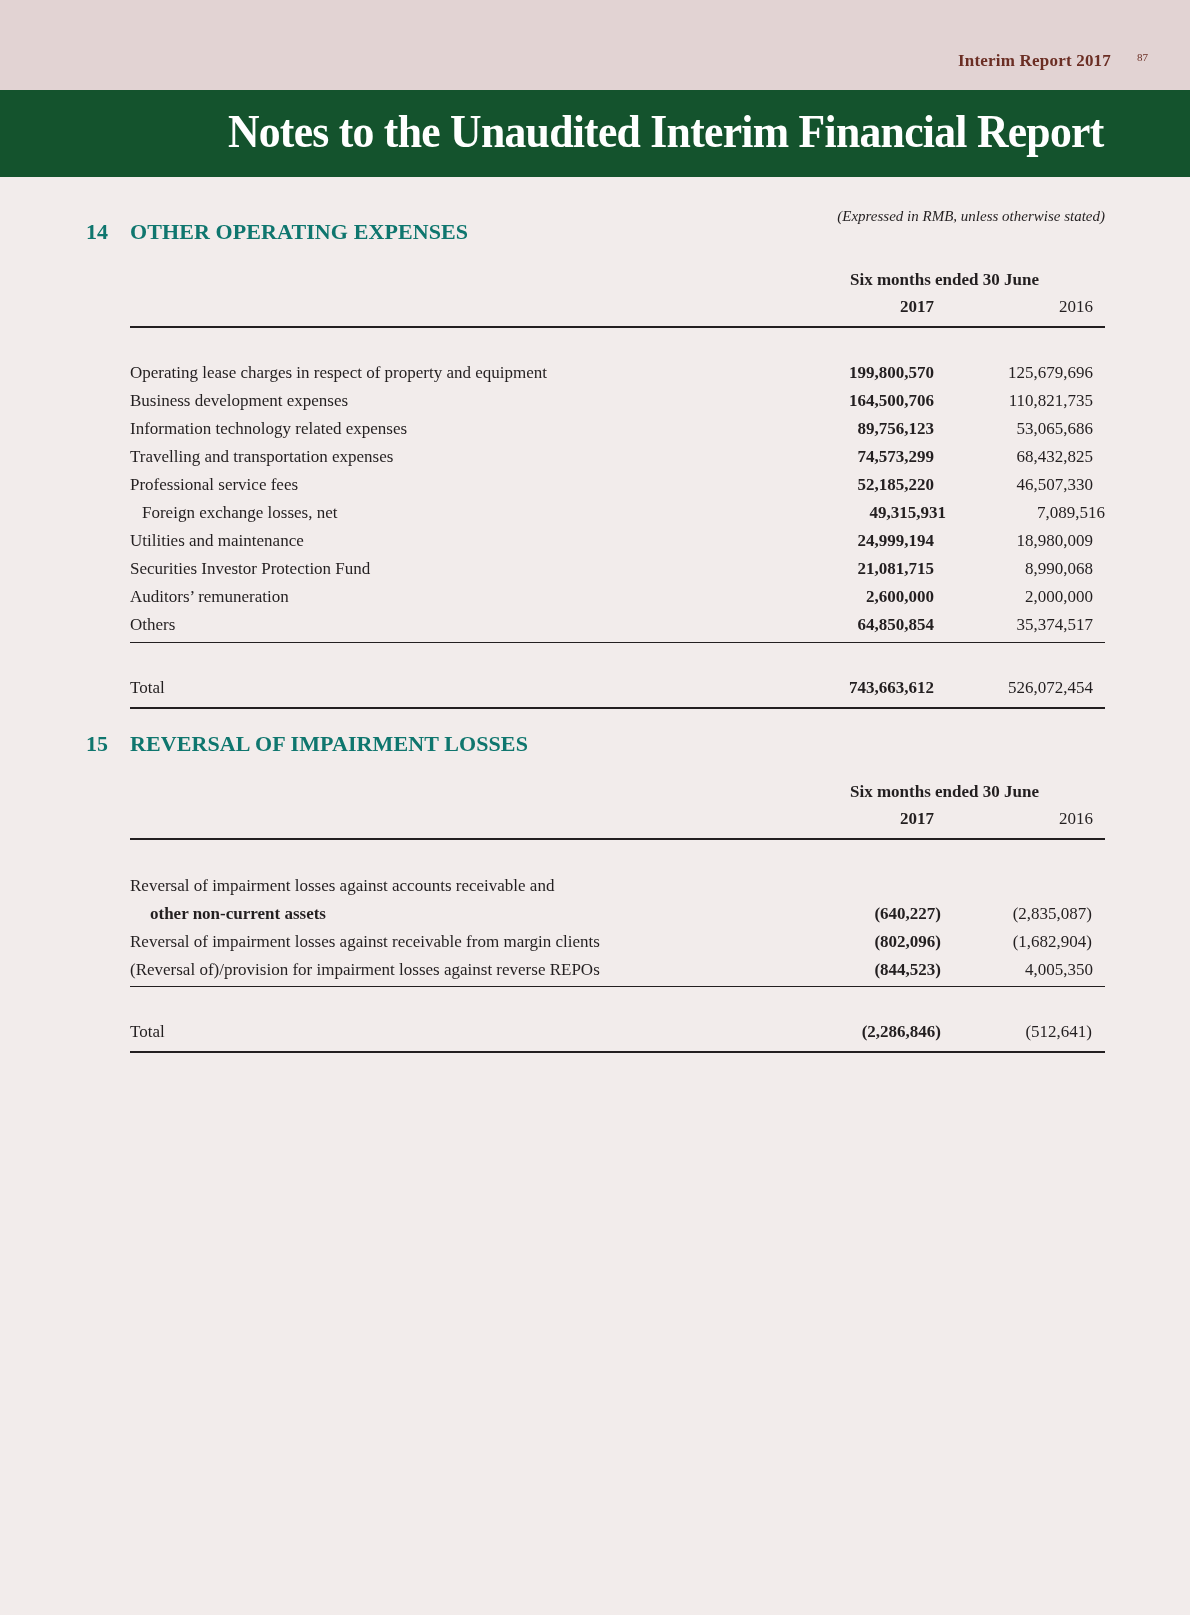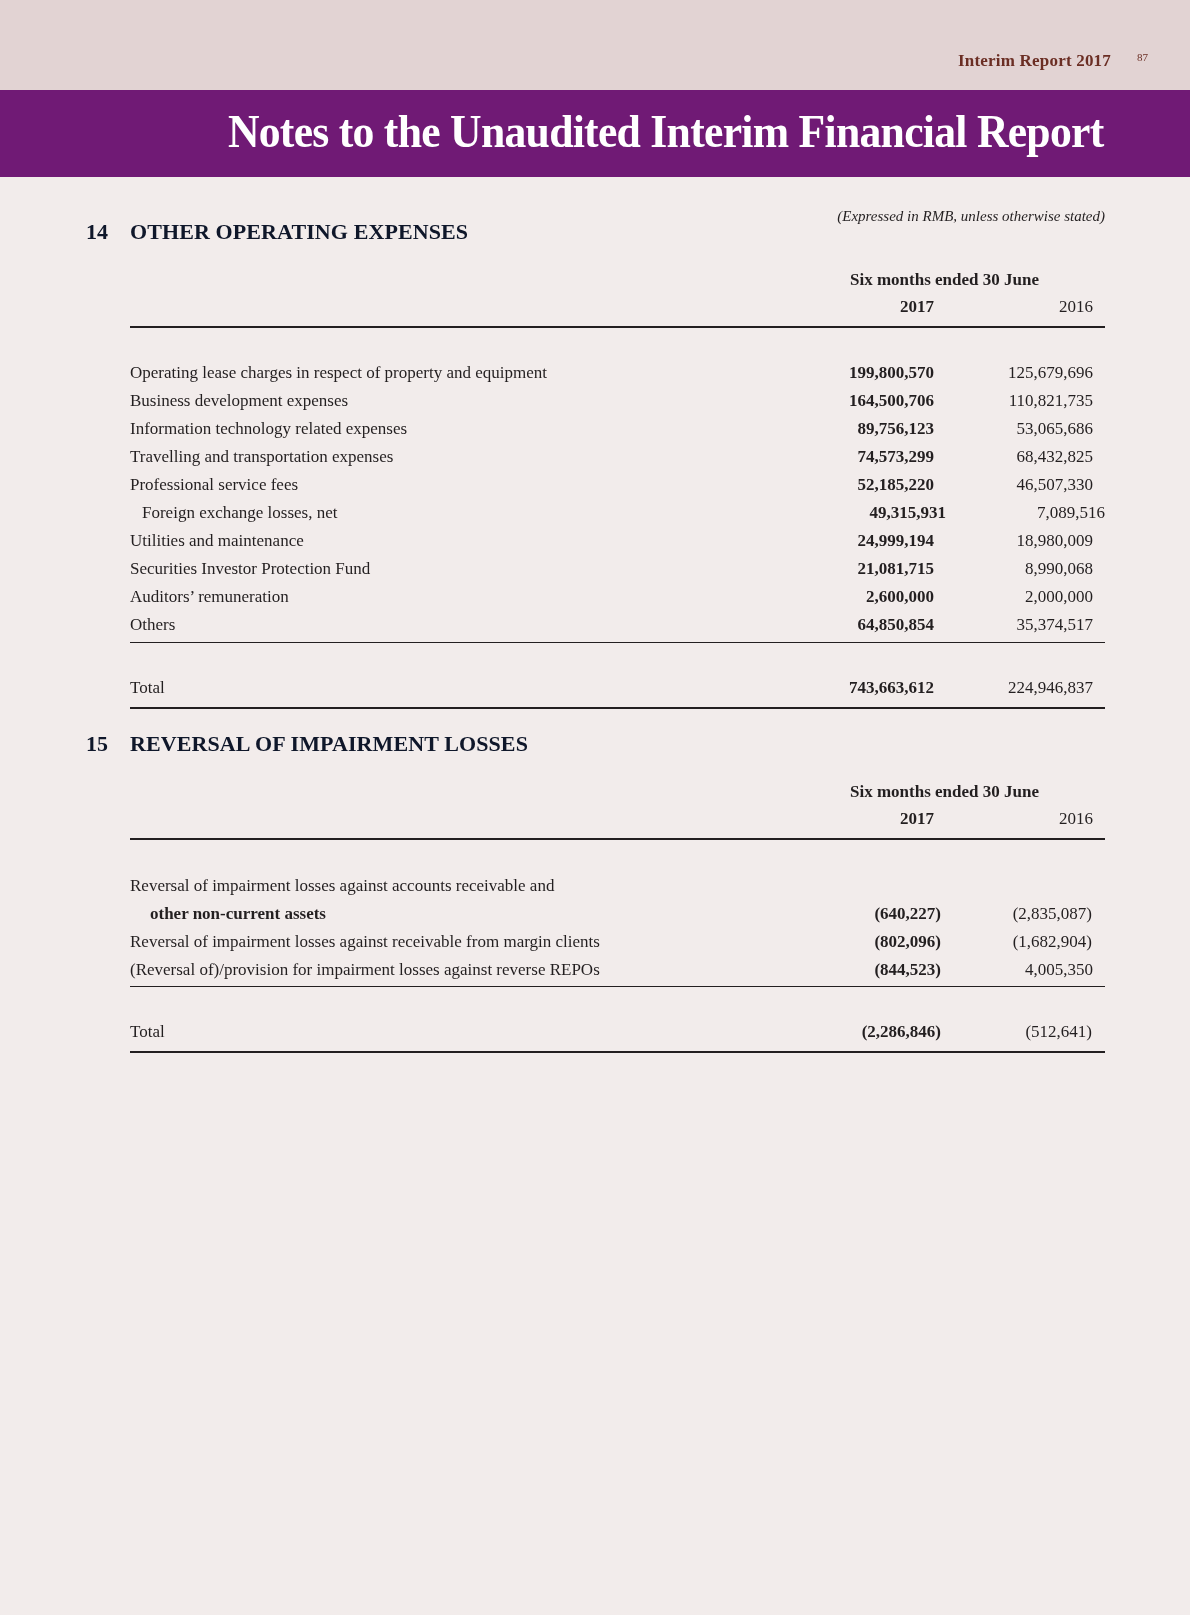--- a/index.html
+++ b/index.html
@@ -17,35 +17,35 @@
     }
     .running-head {
       position: absolute; right: 42px; top: 51px;
       font-size: 17px; color: #6b2e24;
       display: flex; gap: 0;
     }
     .running-head .rh-title { font-weight: bold; letter-spacing: 0.2px; }
     .running-head .rh-page { margin-left: 26px; font-size: 11px; }
     .title-bar {
       position: absolute; left: 0; top: 90px; width: 1190px; height: 87px;
-      background: #701a75;
+      background: #14532d;
     }
     .title-bar .page-title {
       position: absolute; right: 86px; top: 14px;
       font-size: 47px; color: #ffffff; font-weight: bold;
       letter-spacing: -0.8px; white-space: nowrap;
       transform: scaleX(0.93); transform-origin: right center;
     }
     .subtitle {
       position: absolute; right: 85px; top: 189px;
       font-size: 15px; font-style: italic; color: #231f20; margin-top: 19px;
     }
     .section-heading {
       position: absolute; left: 86px;
-      font-size: 22px; font-weight: bold; color: #0f172a;
+      font-size: 22px; font-weight: bold; color: #0f766e;
       letter-spacing: 0.1px;
     }
     .section-heading .num { display: inline-block; width: 44px; }
     .col-header-group {
       position: absolute; left: 780px; width: 325px;
     }
     .col-header-group .period {
       position: absolute; left: 70px; top: 0;
       font-size: 17px; font-weight: bold; white-space: nowrap;
     }
@@ -142,21 +142,21 @@
   </div>
   <div class="row" style="top:615px;">
     <span class="label">Others</span>
     <span class="v1">64,850,854</span>
     <span class="v2">35,374,517</span>
   </div>
   <div class="rule thin" style="top:642px;"></div>
   <div class="row" style="top:678px;">
     <span class="label">Total</span>
     <span class="v1">743,663,612</span>
-    <span class="v2">224,946,837</span>
+    <span class="v2">526,072,454</span>
   </div>
   <div class="rule thick" style="top:707px;"></div>
 </div>
 
 <div class="section-heading" style="top:731px;">
   <span class="num">15</span><span>REVERSAL OF IMPAIRMENT LOSSES</span>
 </div>
 <div class="col-header-group" style="top:782px;">
   <span class="period">Six months ended 30 June</span>
   <span class="yr y1">2017</span>

